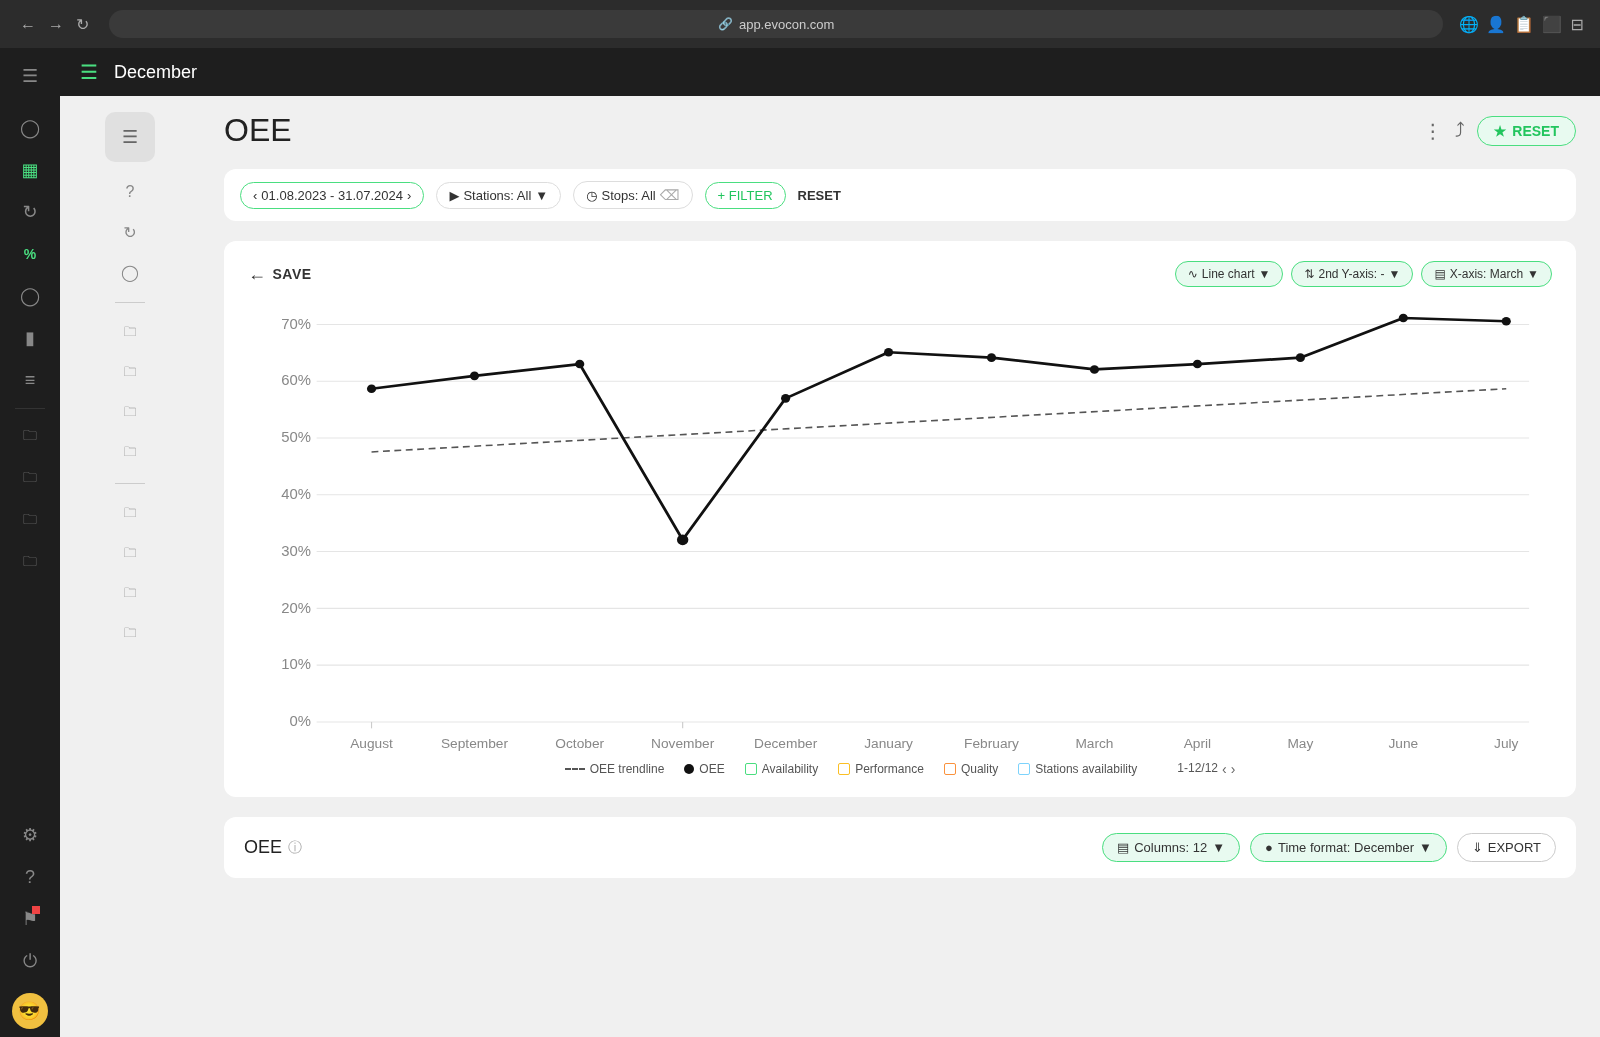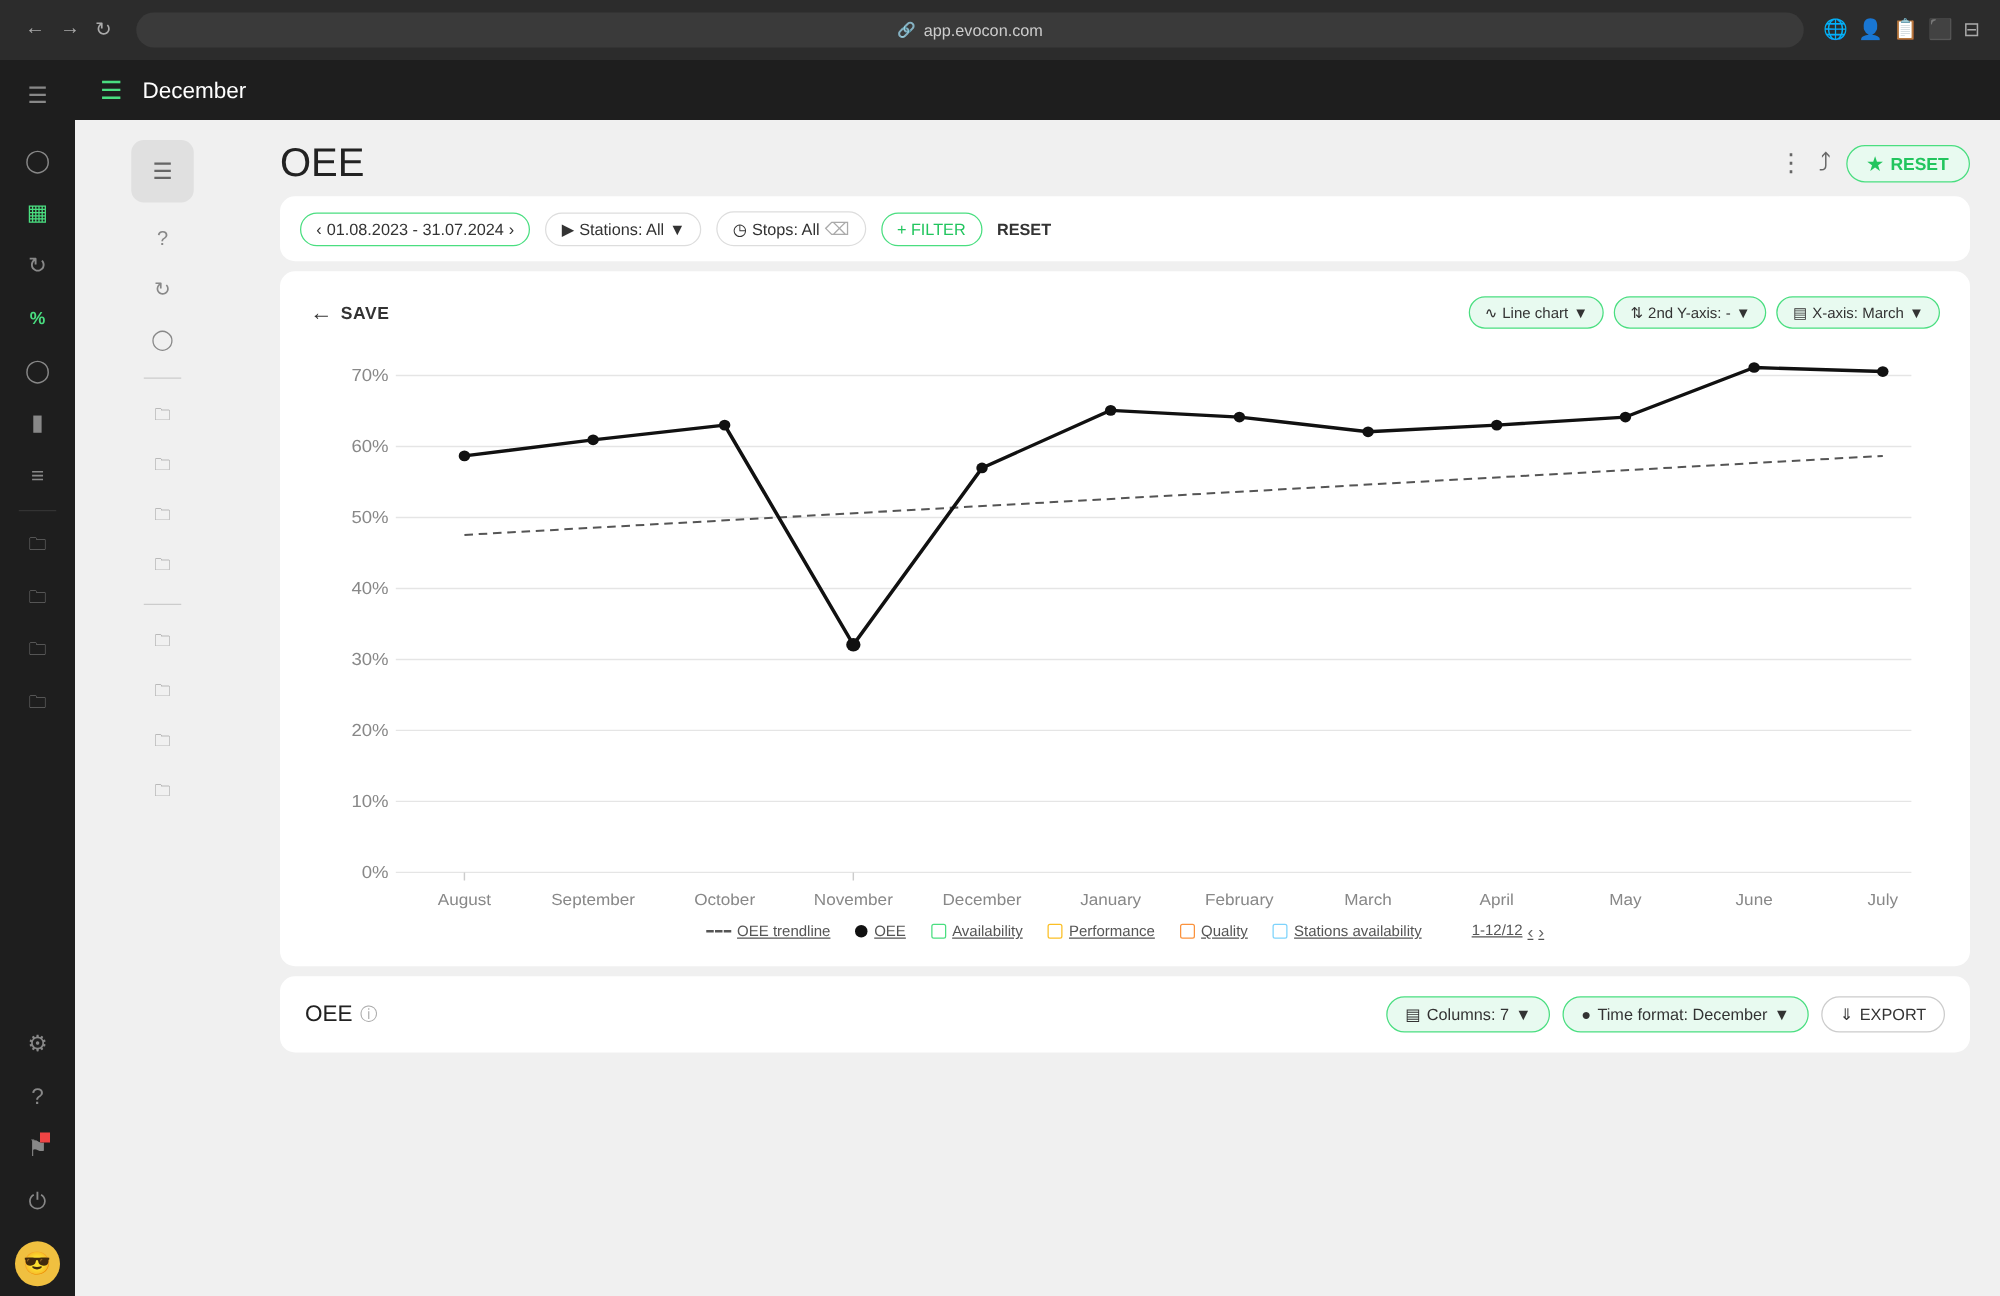--- a/index.html
+++ b/index.html
@@ -124,21 +124,21 @@
       color: #888; font-size: 16px; cursor: pointer; border-radius: 6px;
     }
     .report-nav-divider { width: 30px; height: 1px; background: #ccc; margin: 8px 0; }
 
     
     .main-panel {
       flex: 1;
       padding: 16px 24px;
       display: flex;
       flex-direction: column;
-      gap: 8px;
+      gap: 20px;
     }
 
     
     .page-header {
       display: flex;
       align-items: center;
       justify-content: space-between;
     }
     .page-title {
       font-size: 32px;
@@ -250,21 +250,20 @@
 
     
     .chart-legend {
       display: flex;
       align-items: center;
       justify-content: center;
       gap: 20px;
       margin-top: 8px;
       font-size: 12px;
       color: #555;
-      text-decoration: underline;
     }
     .legend-item { display: flex; align-items: center; gap: 5px; }
     .legend-dot { width: 10px; height: 10px; border-radius: 50%; }
     .legend-sq { width: 12px; height: 12px; border: 1.5px solid; border-radius: 2px; background: transparent; }
     .legend-dash { width: 20px; height: 2px; border-top: 2px dashed #555; }
     .legend-pagination { display: flex; align-items: flex-start; gap: 4px; margin-left: 20px; font-size: 12px; }
     .legend-page-btn { background: none; border: none; cursor: pointer; color: #666; font-size: 14px; }
 
     
     .table-section {
@@ -570,21 +569,21 @@
         </div>
 
         <div class="table-section">
           <div class="table-title">
             <span>OEE</span>
             <span class="info-icon">ⓘ</span>
           </div>
           <div class="table-actions">
             <button class="table-action-btn">
               <span>▤</span>
-              <span>Columns: 7</span>
+              <span>Columns: 12</span>
               <span>▼</span>
             </button>
             <button class="table-action-btn">
               <span>●</span>
               <span>Time format: December</span>
               <span>▼</span>
             </button>
             <button class="export-btn">
               <span>⇓</span>
               <span>EXPORT</span>

